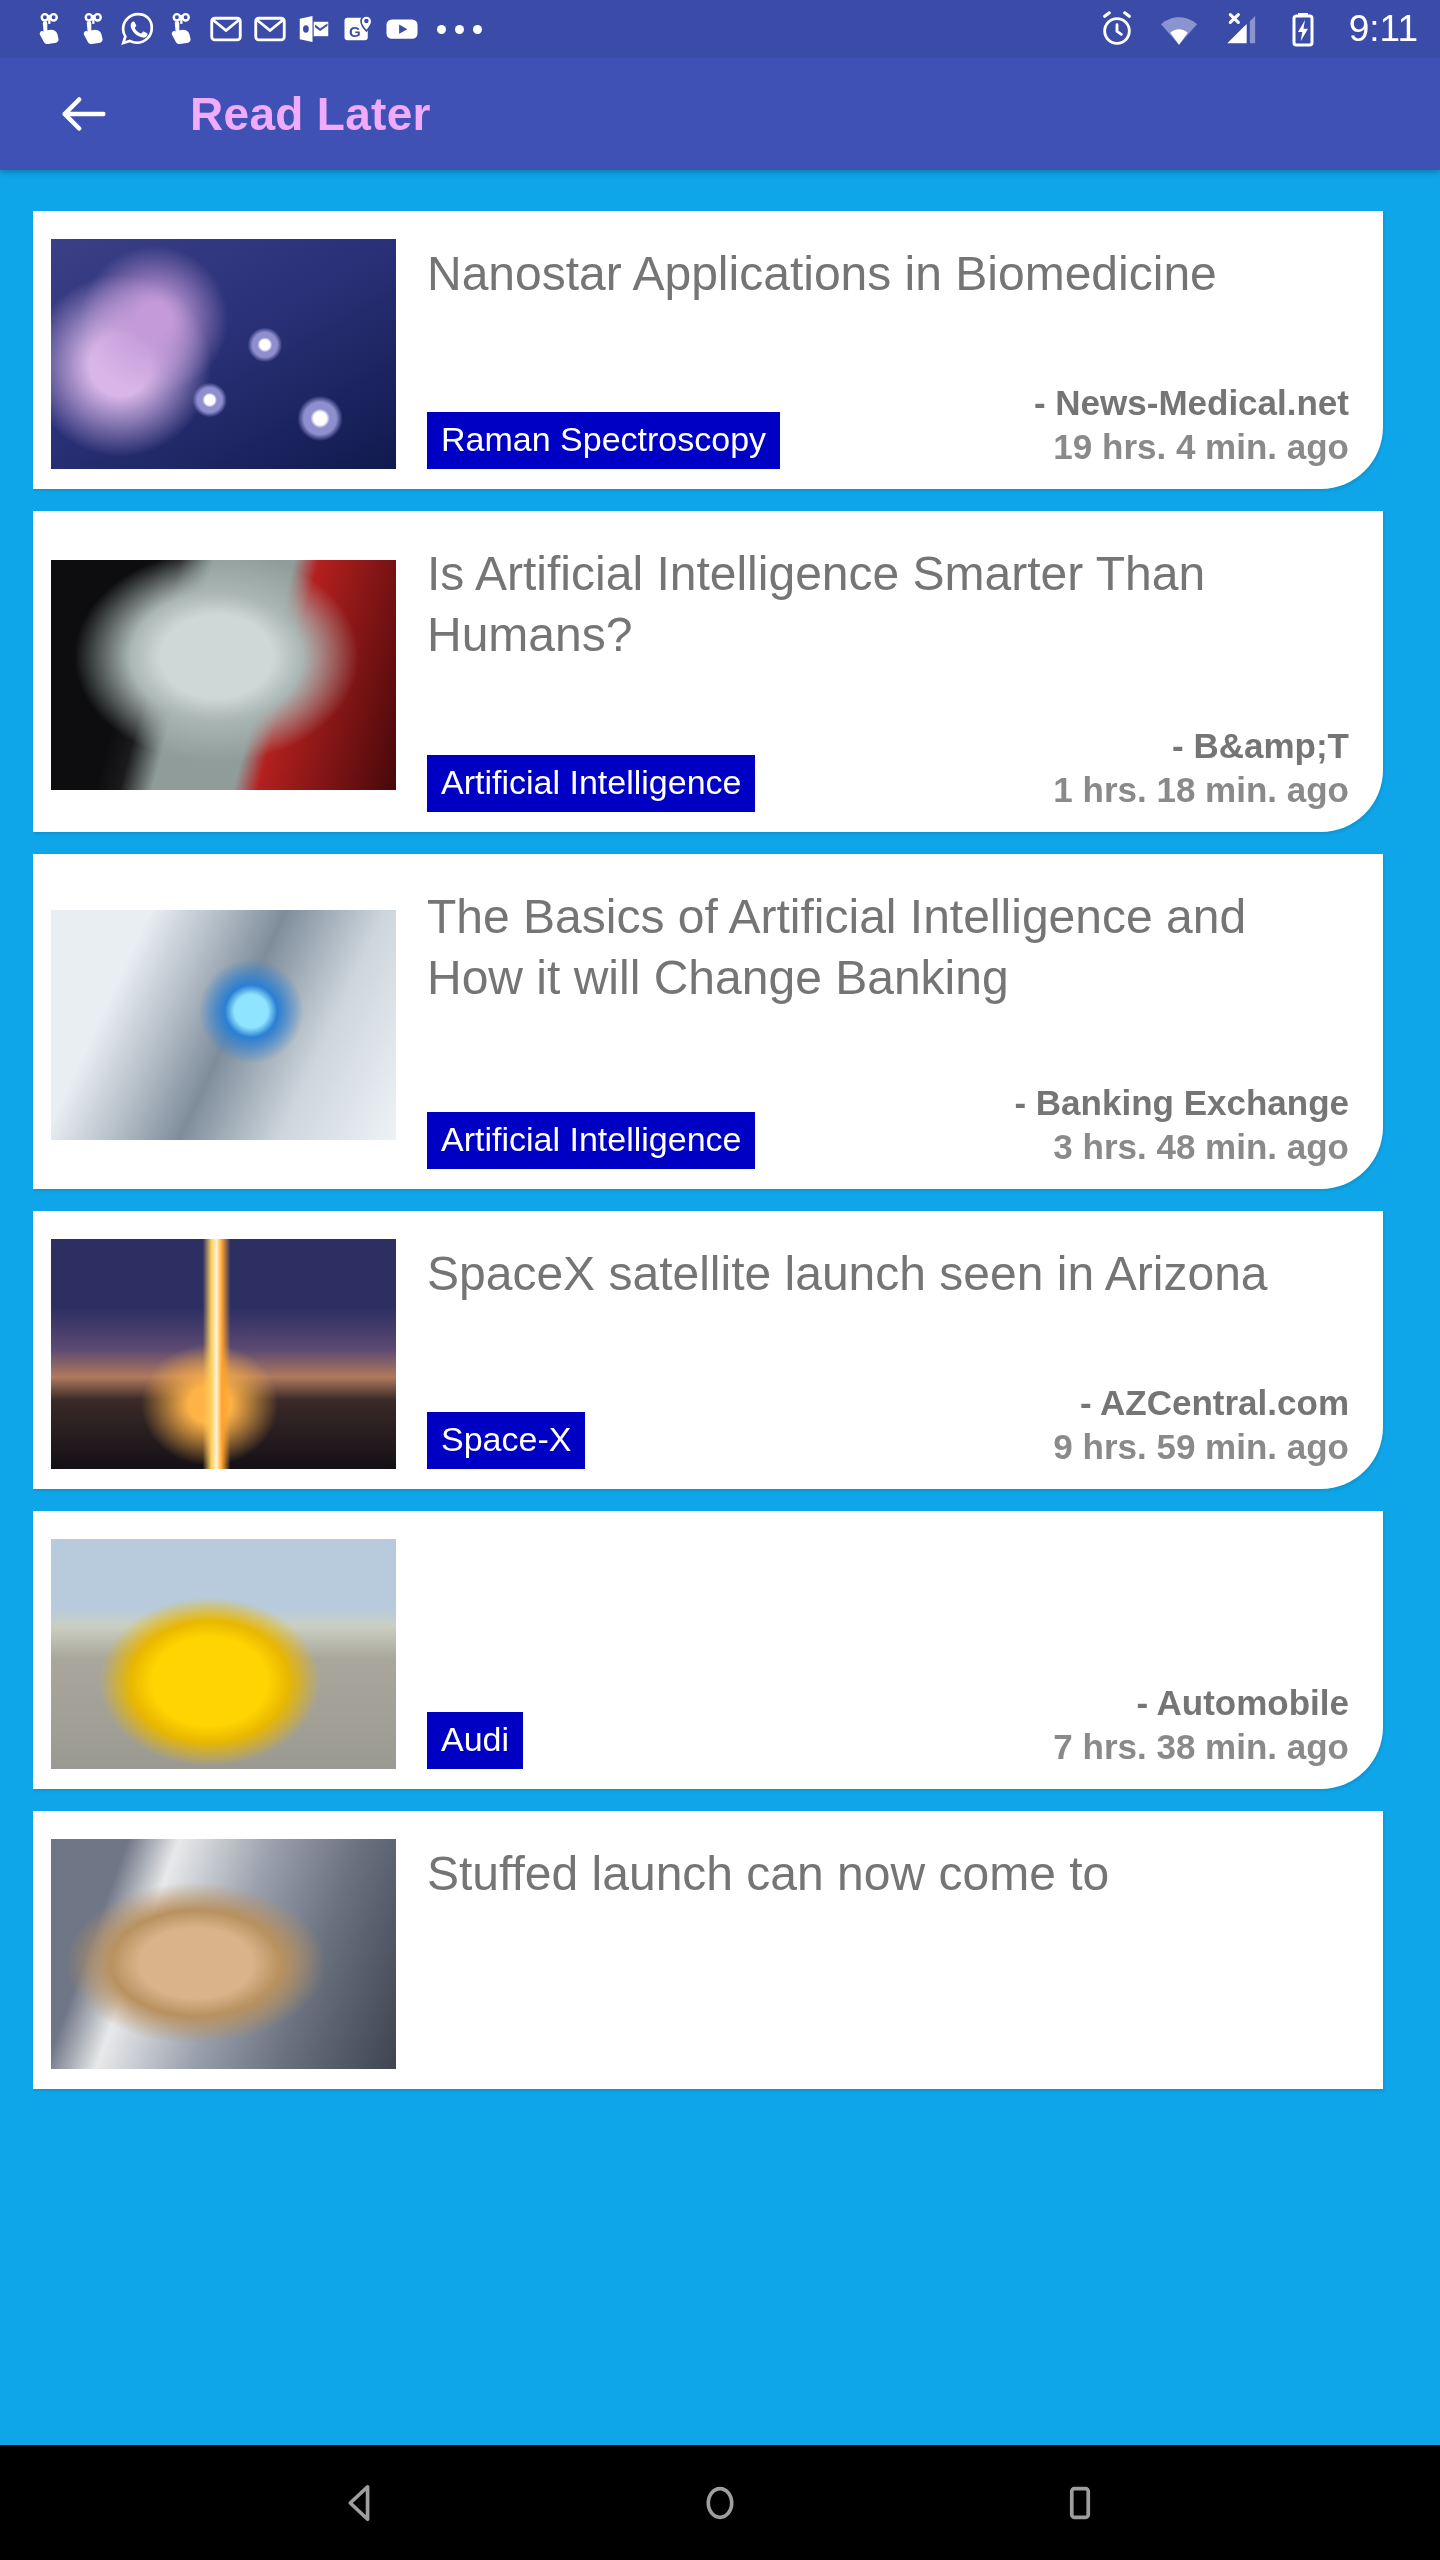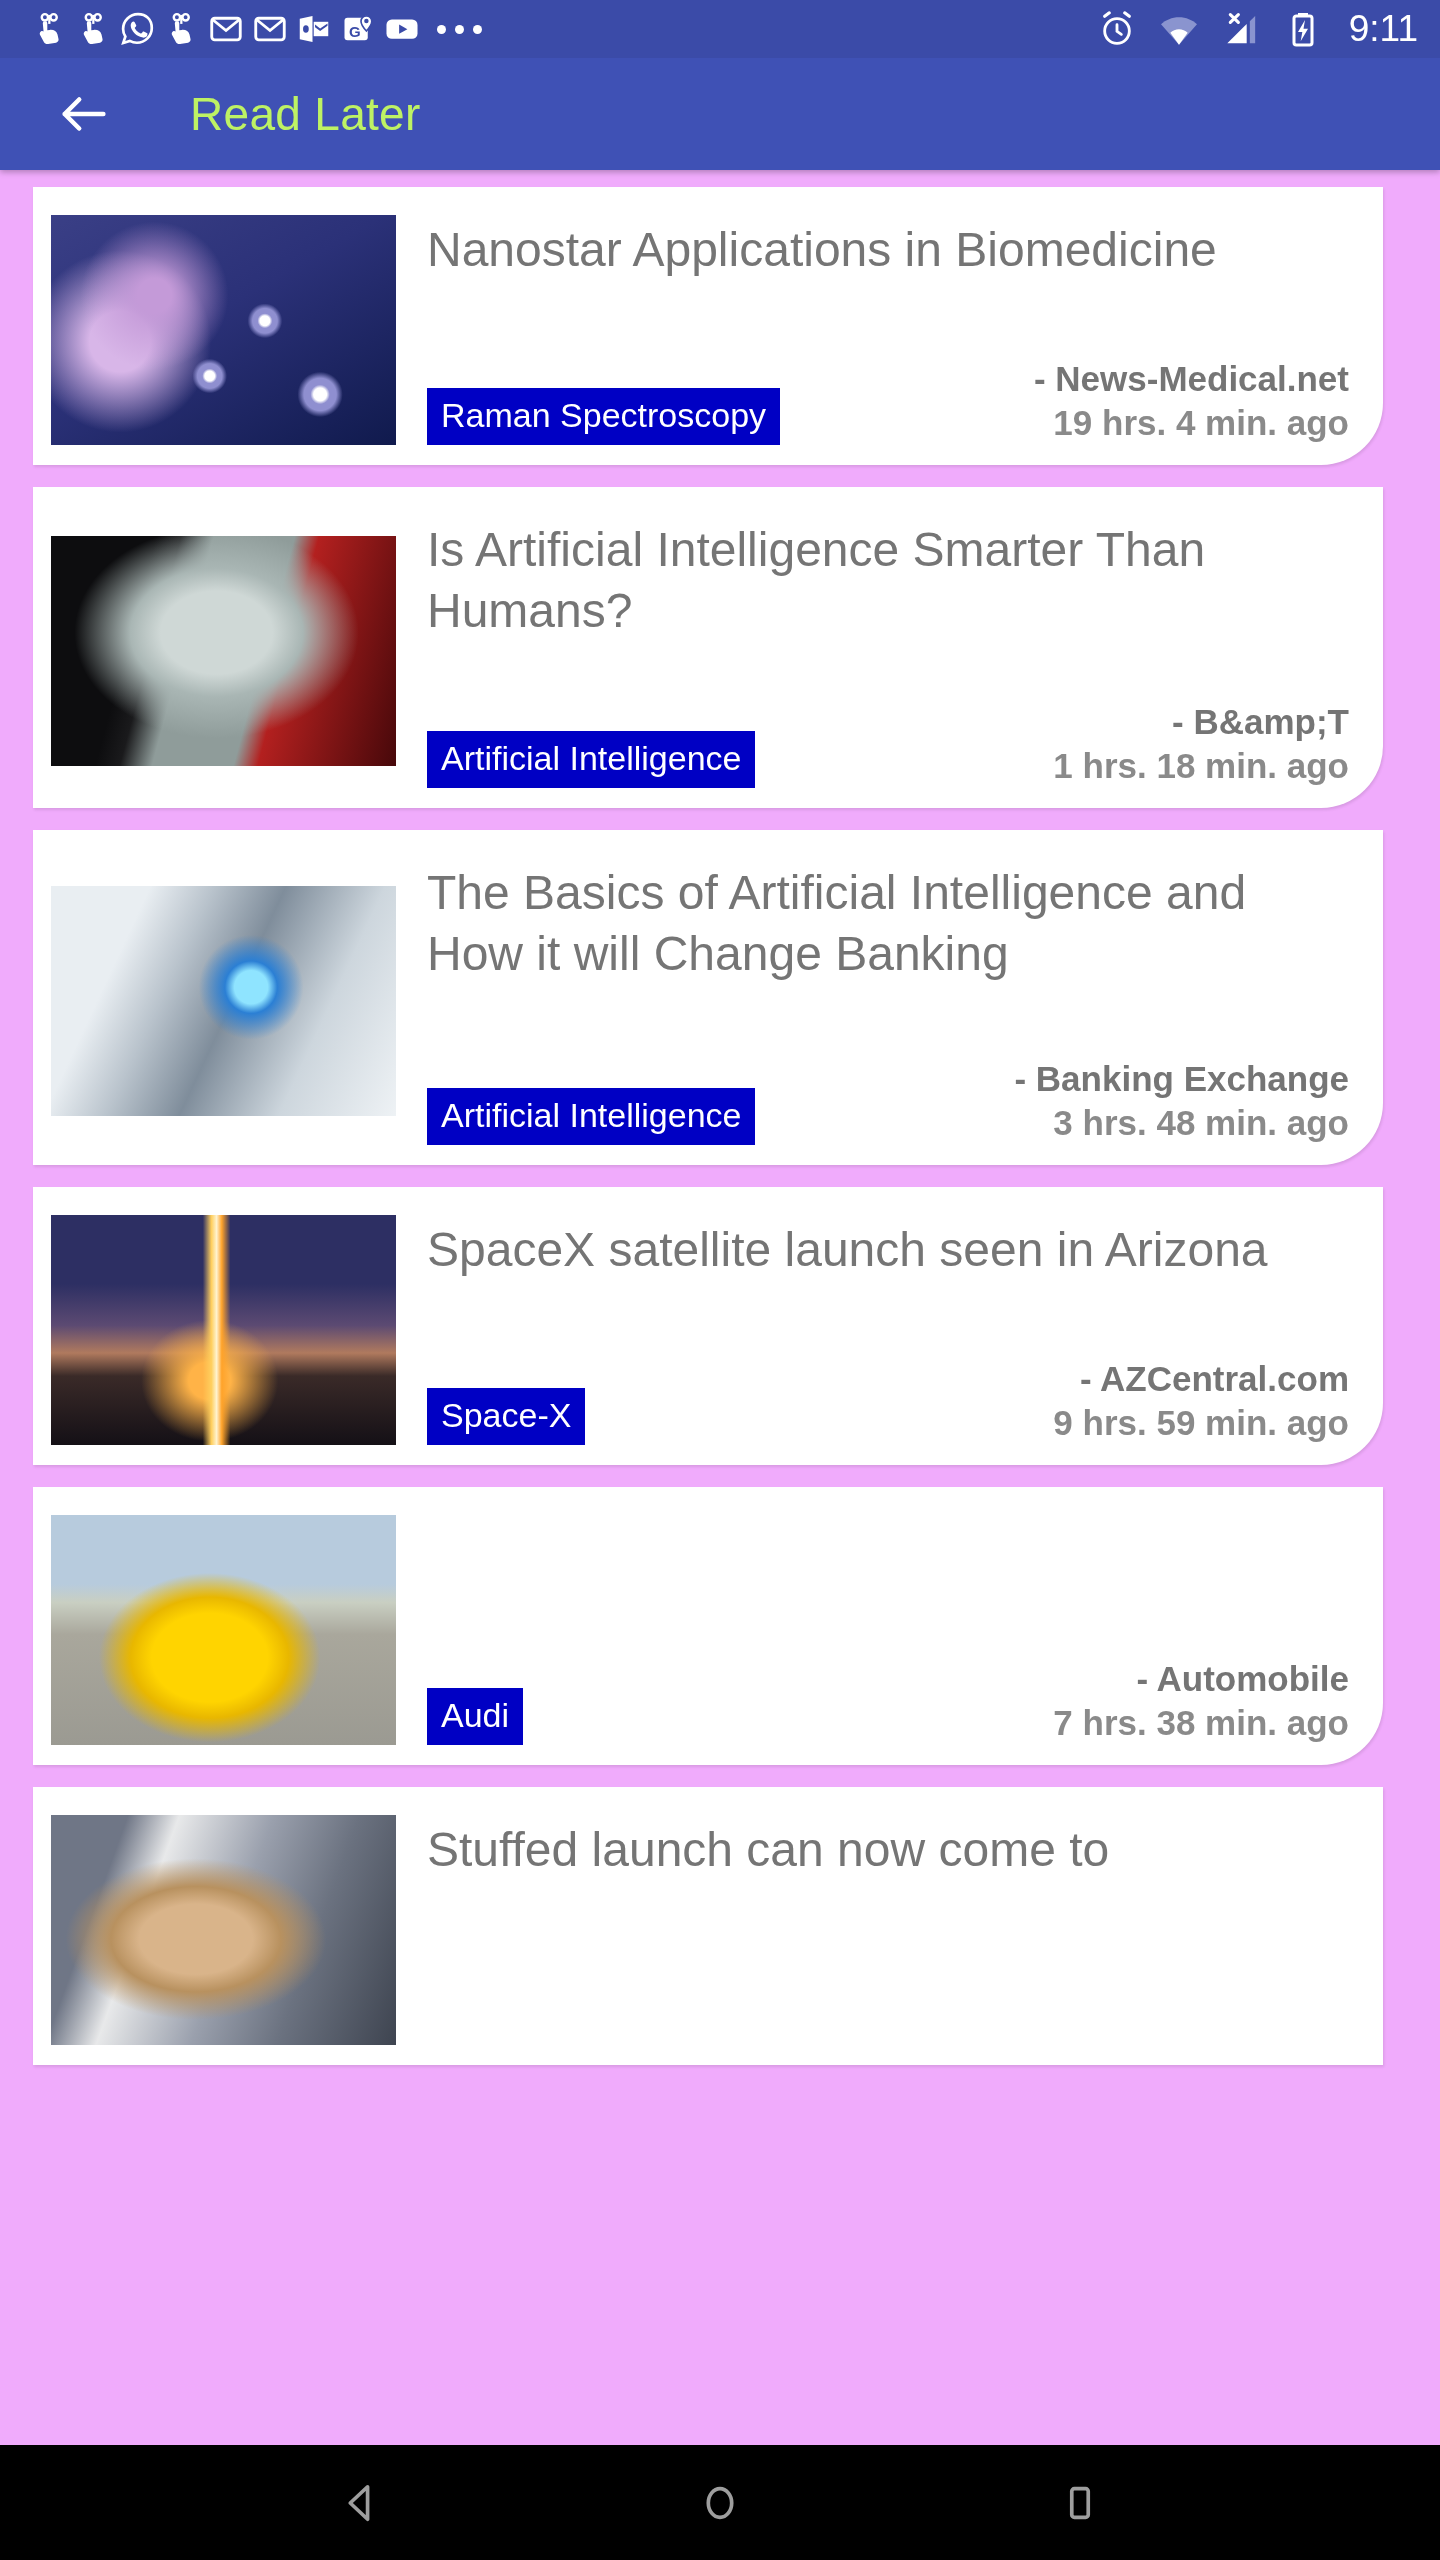--- a/index.html
+++ b/index.html
@@ -32,29 +32,29 @@
   
   .appbar{
     height:112px; background:#3f51b5;
     display:flex; align-items:center;
     padding-left:48px;
     position:relative; z-index:4;
     box-shadow:0 2px 6px rgba(0,0,0,0.28);
   }
   .appbar-back{ width:72px; height:72px; display:flex; align-items:center; justify-content:center; }
   .appbar-title{
-    color:#bef264; font-size:46px; font-weight:400;
+    color:#f0abfc; font-size:46px; font-weight:700;
     margin-left:70px; letter-spacing:0.3px;
   }
 
   
   .list{
     position:absolute; top:170px; left:0; right:0; bottom:115px;
-    background:#f0abfc; overflow:hidden;
-    padding-top:17px;
+    background:#0ea5e9; overflow:hidden;
+    padding-top:41px;
   }
   .card{
     background:#ffffff;
     margin:0 57px 22px 33px;
     border-radius:0 0 62px 0;
     position:relative;
     display:flex;
     padding:28px 0 20px 0;
     box-shadow:1px 2px 3px rgba(0,0,0,0.10);
   }

